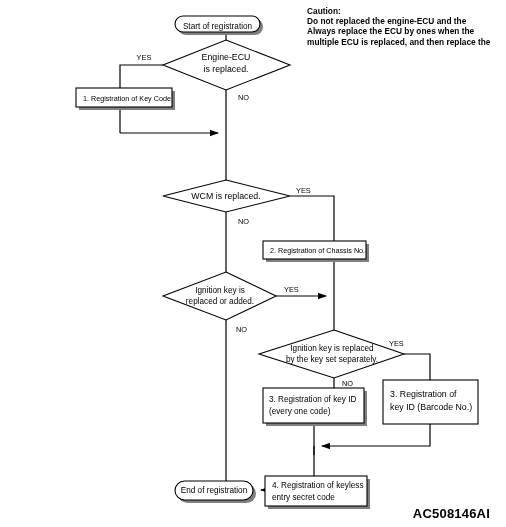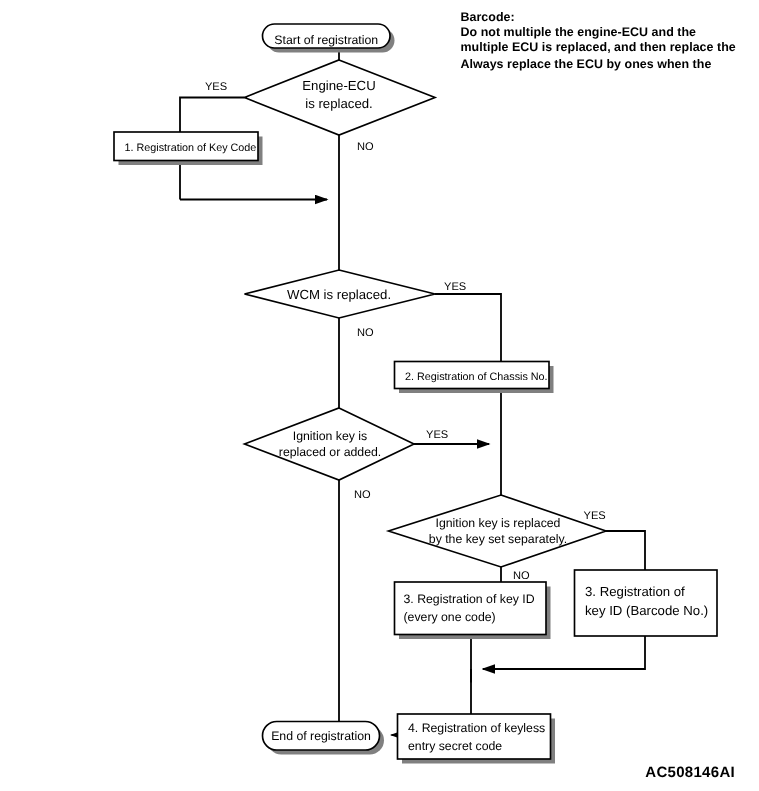--- a/index.html
+++ b/index.html
@@ -72,21 +72,21 @@
     color: #000000;
     line-height: 10.2px;
     letter-spacing: 0.02px;
   }
   .caution div { white-space: nowrap; }
   .fig-id {
     position: absolute;
     right: 16px;
     bottom: 6px;
     font-family: "Liberation Sans", sans-serif;
-    font-size: 10px;
+    font-size: 13px;
     font-weight: bold;
     color: #000000;
     letter-spacing: 0.2px;
   }
 </style>
 </head>
 <body>
 
 <div id="page">
 
@@ -202,21 +202,21 @@
     </g>
 
     <g>
       <rect class="shape-shadow" x="178" y="484" width="78" height="19" rx="9.5" ry="9.5"></rect>
       <rect class="shape" x="175" y="481" width="78" height="19" rx="9.5" ry="9.5"></rect>
       <text class="node-text" x="214" y="491" text-anchor="middle" dominant-baseline="middle">End of registration</text>
     </g>
   </svg>
 
   <div class="caution">
-    <div>Barcode:</div>
-    <div>Do not multiple the engine-ECU and the</div>
+    <div>Caution:</div>
+    <div>Do not replaced the engine-ECU and the</div>
+    <div>Always replace the ECU by ones when the</div>
     <div>multiple ECU is replaced, and then replace the</div>
-    <div>Always replace the ECU by ones when the</div>
   </div>
 
   <div class="fig-id">AC508146AI</div>
 
 </div>
 
 </body></html>

